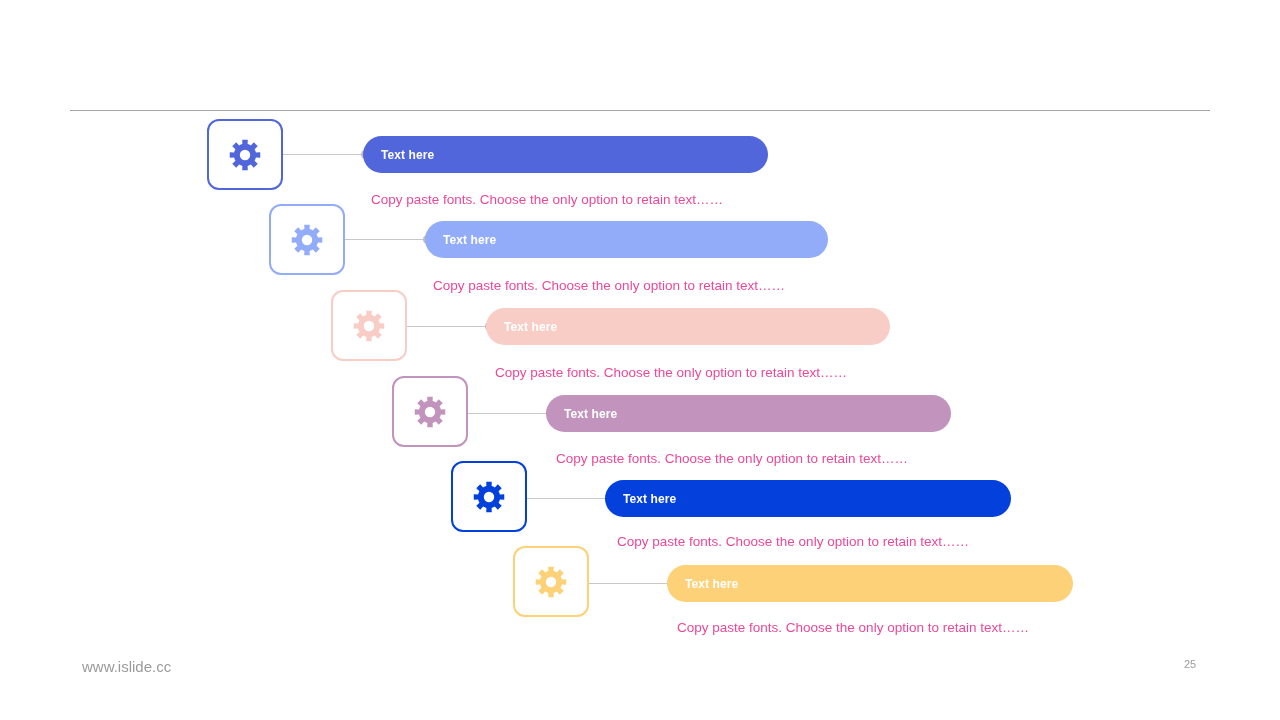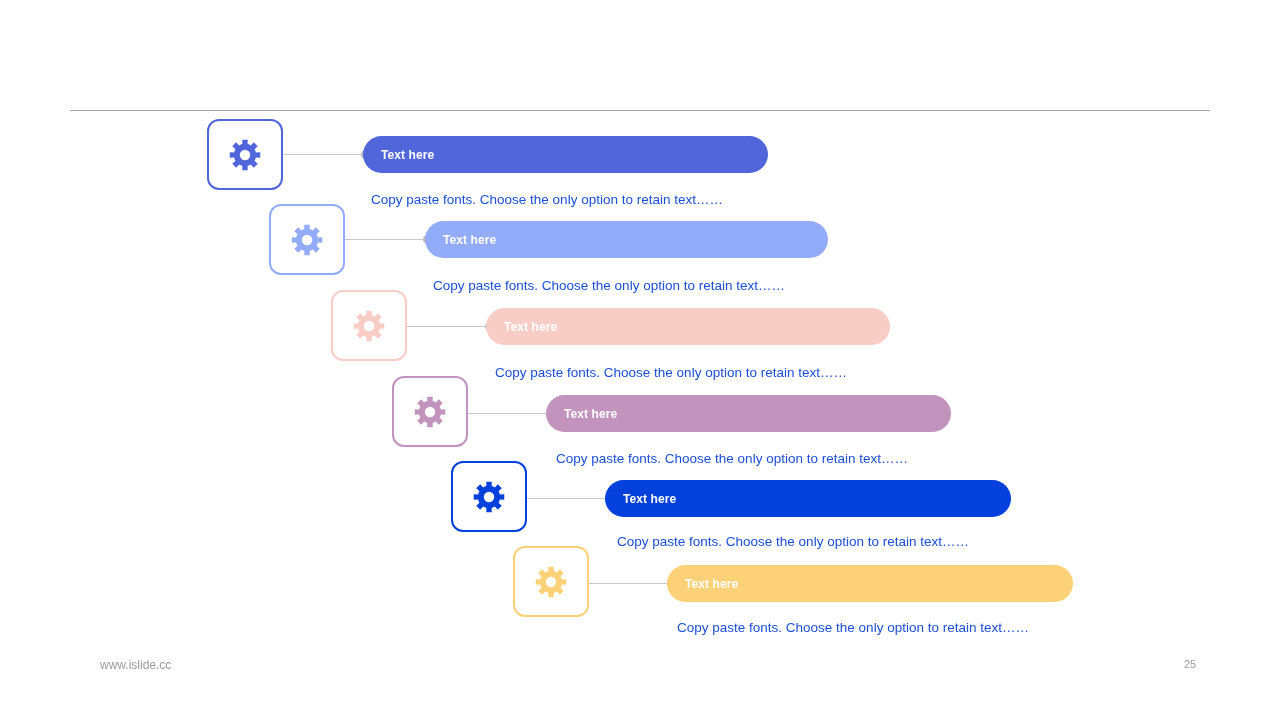--- a/index.html
+++ b/index.html
@@ -73,29 +73,29 @@
   .pill-label {
     color: #ffffff;
     font-size: 12px;
     font-weight: bold;
     letter-spacing: 0.1px;
     line-height: 1;
   }
   .desc {
     position: absolute;
     font-size: 13.5px;
-    color: #1d4ed8;
+    color: #ec4899;
     white-space: nowrap;
     line-height: 1;
   }
   .footer-url {
     position: absolute;
-    left: 100px;
+    left: 82px;
     top: 659px;
-    font-size: 12px;
+    font-size: 15px;
     color: #9b9b9b;
     line-height: 1;
   }
   .footer-page {
     position: absolute;
     left: 1184px;
     top: 659px;
     font-size: 11px;
     color: #9b9b9b;
     line-height: 1;

